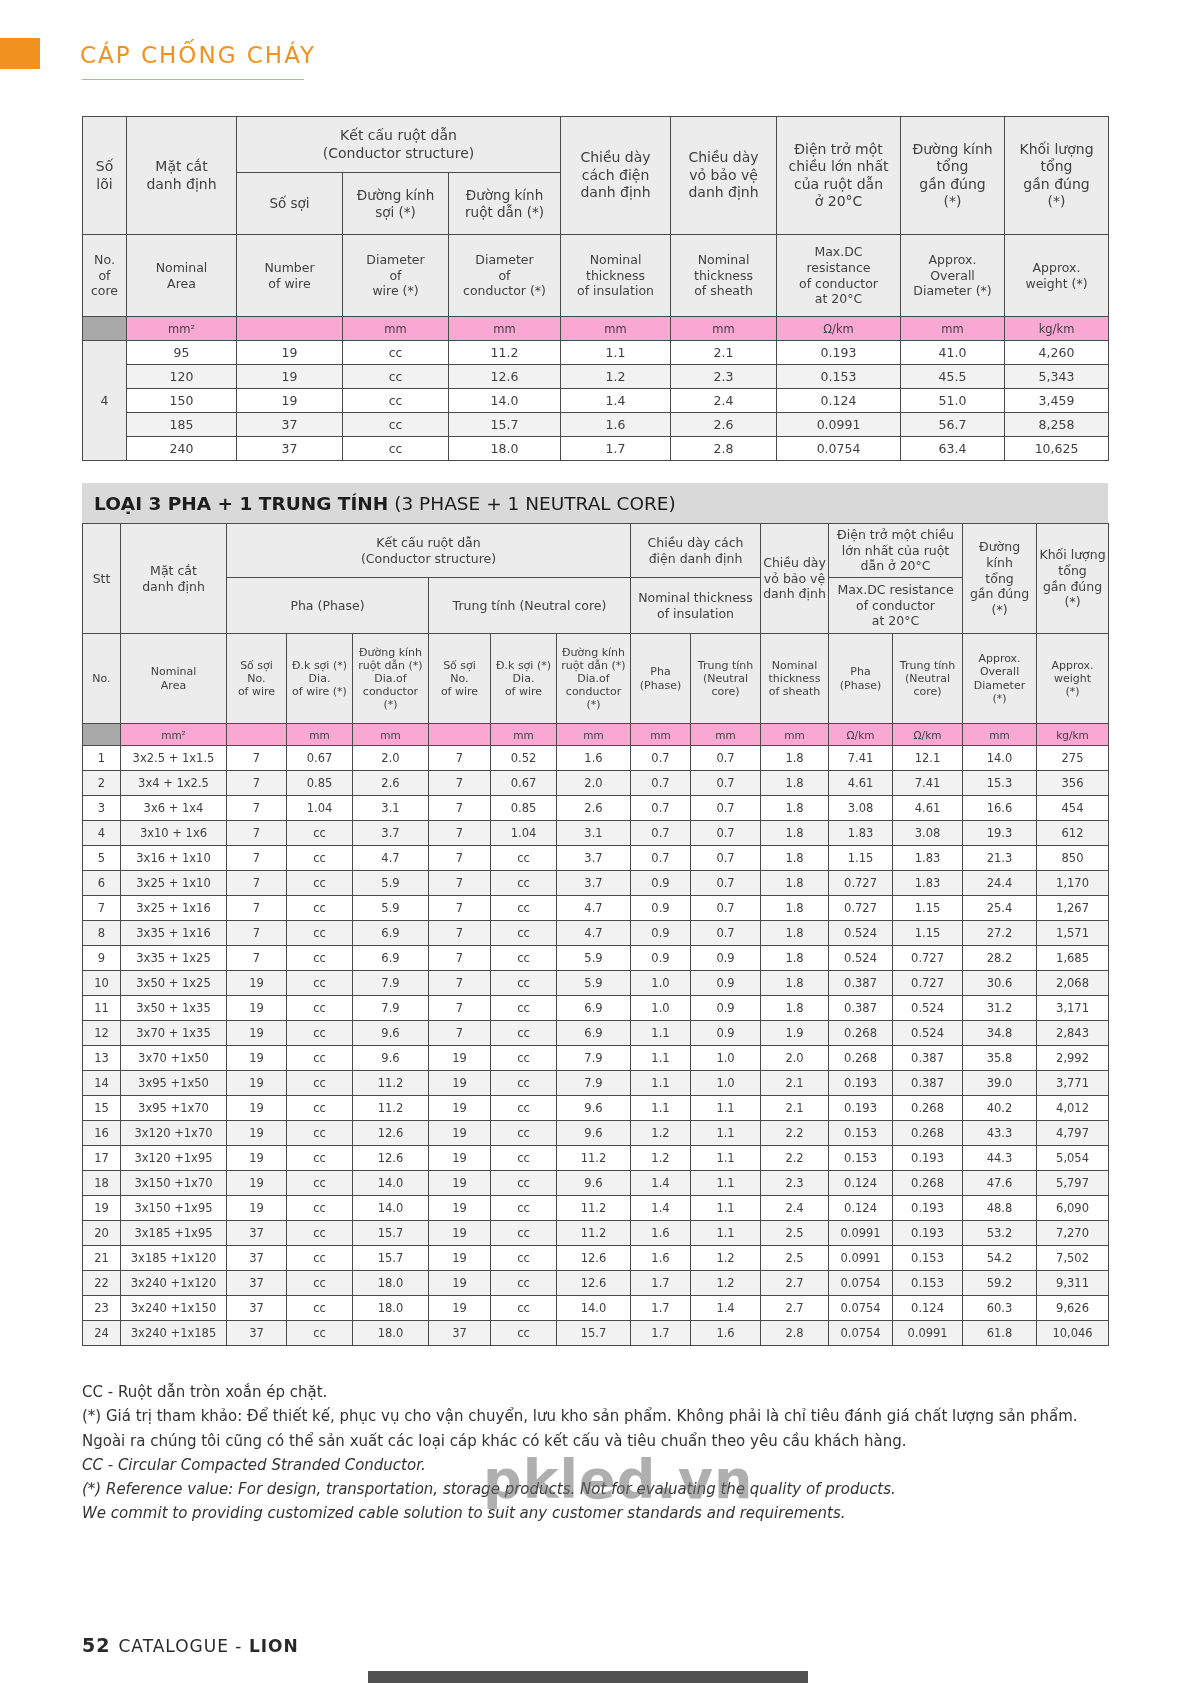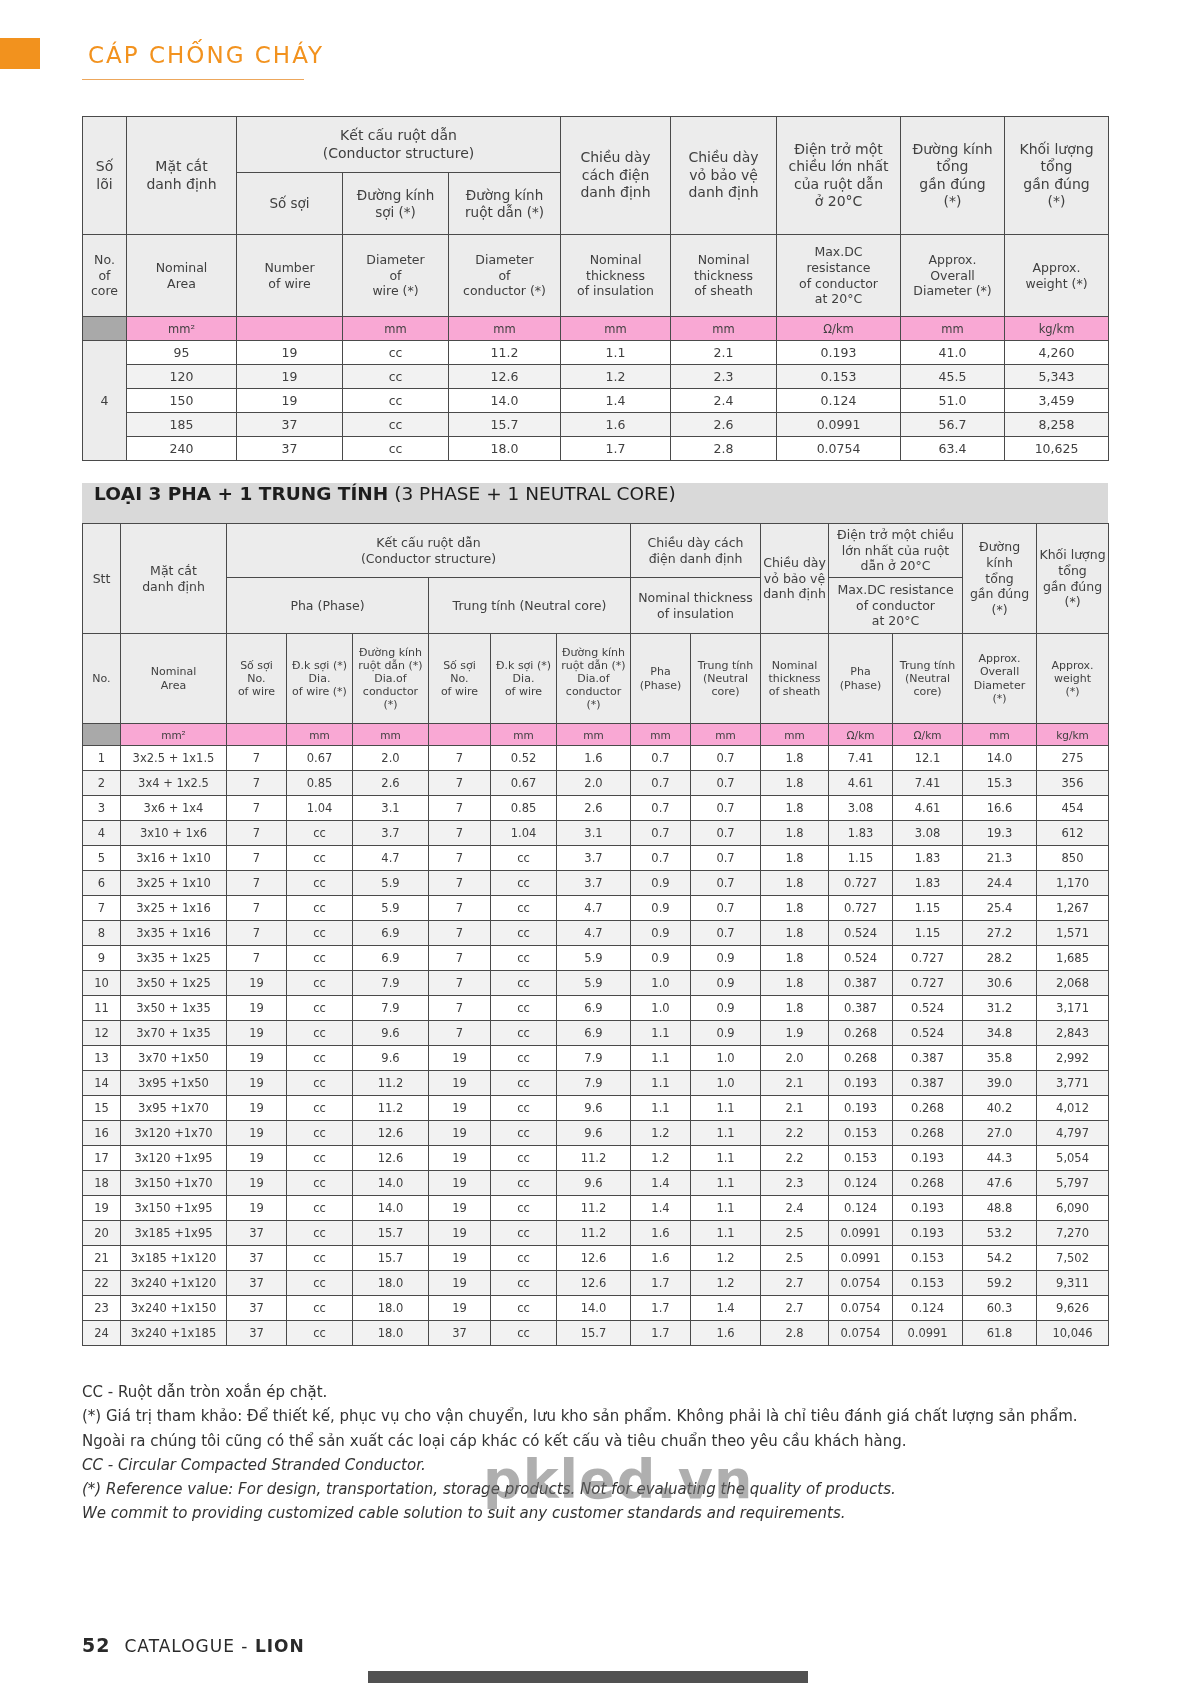--- a/index.html
+++ b/index.html
@@ -8,21 +8,21 @@
     position:relative;
     width:1190px; height:1683px;
     background:#ffffff;
     font-family:"DejaVu Sans", sans-serif;
     color:#3f3f3f;
     overflow:hidden;
   }
   
   .accent-block { position:absolute; left:0; top:38px; width:40px; height:31px; background:#F2921E; }
   .page-title {
-    position:absolute; left:88px; top:42px;
+    position:absolute; left:80px; top:42px;
     font-size:23px; letter-spacing:2px; color:#F2921E; font-weight:400;
   }
   .title-underline { position:absolute; left:82px; top:79px; width:222px; height:1px; background:#EDAА5C; background:#EDA75C; }
 
   
   table { border-collapse:collapse; table-layout:fixed; margin-left:82px; }
   th, td { border:1px solid #4a4a4a; text-align:center; vertical-align:middle; padding:1px 2px; overflow:hidden; }
   thead th { background:#ECECEC; font-weight:400; white-space:pre-line; line-height:1.25; }
   tr.units td { background:#f9a8d4; font-size:11.5px; height:24px; }
   tr.units td:first-child { background:#A9A9A9; }
@@ -33,21 +33,21 @@
   
   #table1 { margin-top:116px; width:1026px; }
   #table1 thead tr.r1 th { font-size:14px; height:56px; }
   #table1 thead tr.r2 th { font-size:13.5px; height:62px; }
   #table1 thead tr.en th { font-size:12.5px; height:82px; }
   #table1 tbody td { font-size:12.5px; height:24px; }
 
   
   .section-bar {
     margin:22px 0 0 82px; width:1026px; height:40px;
-    background:#D9D9D9; display:flex; padding-left:12px;
+    background:#D9D9D9; display:flex; align-items:center; padding-left:12px;
     color:#1d1d1d; font-size:18.5px;
   }
   .section-bar .bold { font-weight:700; }
   .section-bar .normal { font-weight:400; white-space:pre; }
 
   
   #table2 { margin-top:0; width:1026px; }
   #table2 thead tr.r1 th { font-size:12.5px; height:54px; }
   #table2 thead tr.r2 th { font-size:12.5px; height:56px; }
   #table2 thead tr.en th { font-size:11px; height:90px; line-height:1.2; }
@@ -61,21 +61,21 @@
 
   
   .watermark {
     position:absolute; left:483px; top:1448px;
     font-size:54px; font-weight:700; color:#6e6e6e; opacity:0.55;
     letter-spacing:1px; z-index:5;
   }
 
   
   .page-footer { position:absolute; left:82px; top:1634px; font-size:17px; color:#2a2a2a; letter-spacing:1px; }
-  .page-footer .num { font-weight:700; font-size:19px; margin-right:14px; }
+  .page-footer .num { font-weight:700; font-size:19px; margin-right:8px; }
   .page-footer .brand { font-weight:700; }
   .bottom-bar { position:absolute; left:368px; top:1671px; width:440px; height:12px; background:#515151; }
 </style>
 </head>
 <body>
 
 <div class="page">
 
   <div class="accent-block"></div>
   <div class="page-title">CÁP CHỐNG CHÁY</div>
@@ -613,21 +613,21 @@
           <td>cc</td>
           <td>12.6</td>
           <td>19</td>
           <td>cc</td>
           <td>9.6</td>
           <td>1.2</td>
           <td>1.1</td>
           <td>2.2</td>
           <td>0.153</td>
           <td>0.268</td>
-          <td>27.0</td>
+          <td>43.3</td>
           <td>4,797</td>
         </tr>
         <tr>
           <td>17</td>
           <td>3x120 +1x95</td>
           <td>19</td>
           <td>cc</td>
           <td>12.6</td>
           <td>19</td>
           <td>cc</td>

